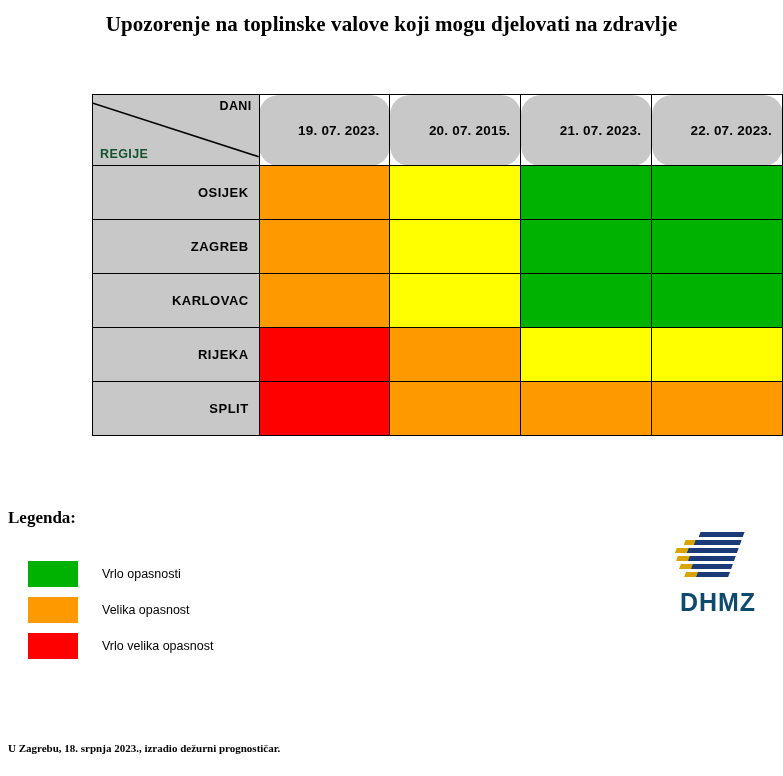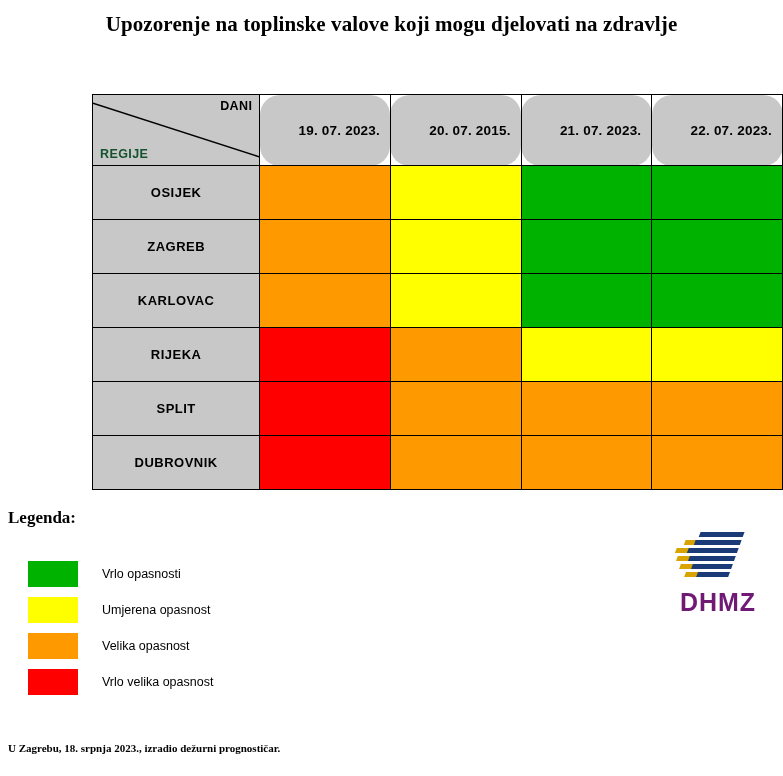--- a/index.html
+++ b/index.html
@@ -77,21 +77,21 @@
     font-size: 13.5px;
     font-weight: bold;
     color: #000;
     letter-spacing: 0.2px;
     border-radius: 20px;
   }
   .region-cell {
     width: 155px;
     height: 33px;
     background: #c8c8c8;
-    text-align: center;
+    text-align: right;
     font-size: 13px;
     font-weight: bold;
     color: #000;
     letter-spacing: 0.5px;
   }
   .level-cell {
     width: 120px;
     height: 33px;
   }
   .legend-title {
@@ -130,21 +130,21 @@
     width: 100px;
     text-align: center;
   }
   .logo svg {
     display: block;
   }
   .logo-text {
     font-family: "Liberation Sans", sans-serif;
     font-weight: bold;
     font-size: 25px;
-    color: #701a75;
+    color: #0c4a6e;
     letter-spacing: 1px;
     margin-top: -2px;
   }
   .footer-note {
     position: absolute;
     left: 8px;
     top: 742px;
     font-family: "Liberation Serif", serif;
     font-weight: bold;
     font-size: 11px;
@@ -202,41 +202,30 @@
         <td class="level-cell" style="background: rgb(255, 255, 0);"></td>
         <td class="level-cell" style="background: rgb(255, 255, 0);"></td>
       </tr>
       <tr>
         <td class="region-cell">SPLIT</td>
         <td class="level-cell" style="background: rgb(255, 0, 0);"></td>
         <td class="level-cell" style="background: rgb(255, 153, 0);"></td>
         <td class="level-cell" style="background: rgb(255, 153, 0);"></td>
         <td class="level-cell" style="background: rgb(255, 153, 0);"></td>
       </tr>
-      <tr>
-        <td class="region-cell">DUBROVNIK</td>
-        <td class="level-cell" style="background: rgb(255, 0, 0);"></td>
-        <td class="level-cell" style="background: rgb(255, 153, 0);"></td>
-        <td class="level-cell" style="background: rgb(255, 153, 0);"></td>
-        <td class="level-cell" style="background: rgb(255, 153, 0);"></td>
-      </tr>
     </tbody>
   </table>
 </div>
 
 <div class="legend-title">Legenda:</div>
 
 <div class="legend-list">
   <div class="legend-row">
     <span class="legend-swatch" style="background: rgb(0, 178, 0);"></span>
     <span class="legend-label">Vrlo opasnosti</span>
-  </div>
-  <div class="legend-row">
-    <span class="legend-swatch" style="background: rgb(255, 255, 0);"></span>
-    <span class="legend-label">Umjerena opasnost</span>
   </div>
   <div class="legend-row">
     <span class="legend-swatch" style="background: rgb(255, 153, 0);"></span>
     <span class="legend-label">Velika opasnost</span>
   </div>
   <div class="legend-row">
     <span class="legend-swatch" style="background: rgb(255, 0, 0);"></span>
     <span class="legend-label">Vrlo velika opasnost</span>
   </div>
 </div>

